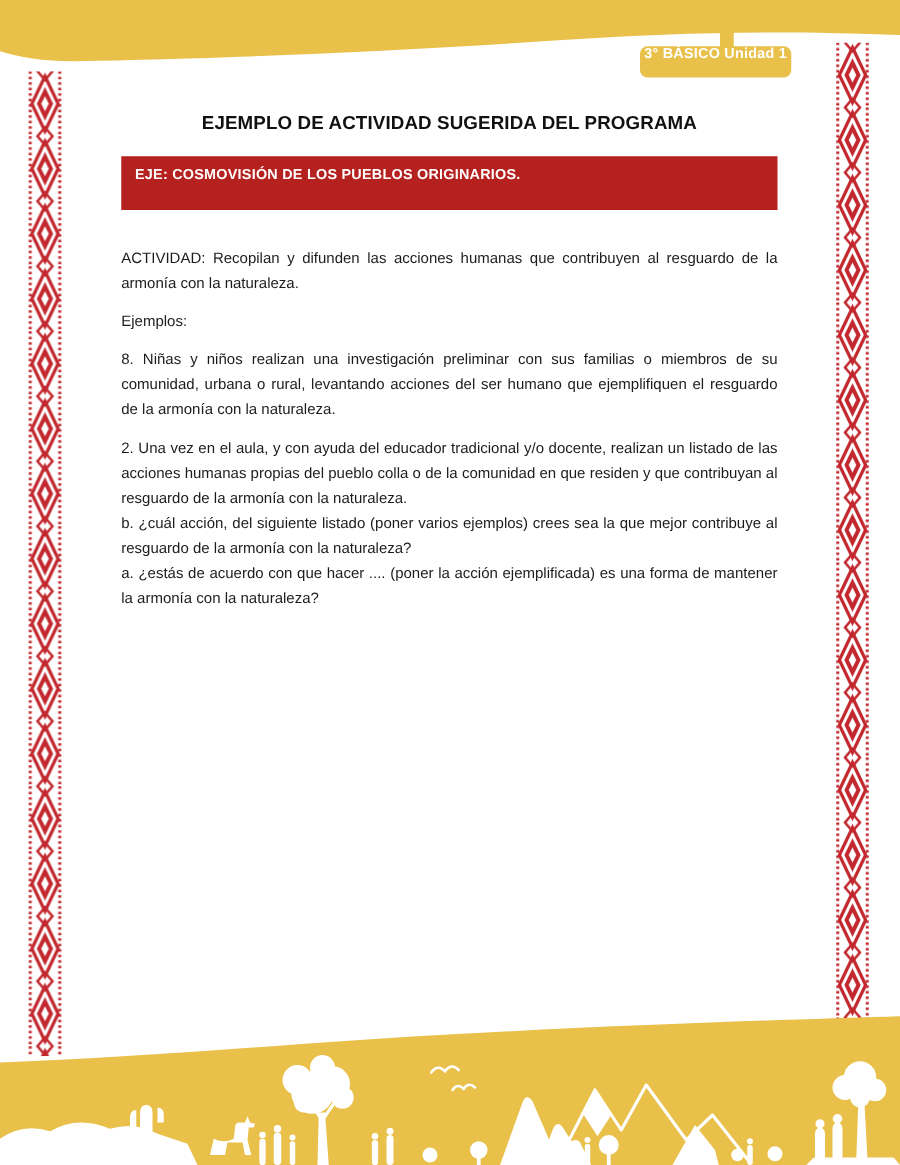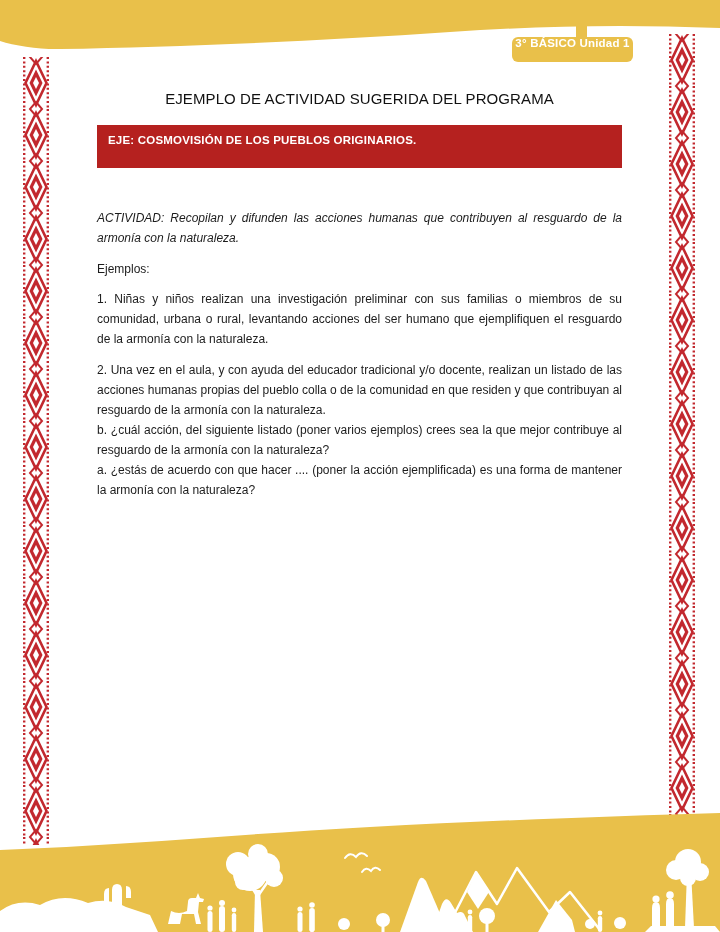--- a/index.html
+++ b/index.html
@@ -24,33 +24,33 @@
     font-size:11.5px;font-weight:700;letter-spacing:.2px;
     display:flex;align-items:flex-start;justify-content:center;
   }
   .strip{position:absolute;width:28px;}
   .strip.left{left:22px;top:57px;height:788px;}
   .strip.right{left:668px;top:34px;height:786px;}
   .strip svg{display:block;width:100%;height:100%;}
   .content{position:absolute;left:97px;top:0;width:525px;}
   .page-title{
     position:absolute;top:90px;left:0;width:100%;margin:0;text-align:center;
-    font-size:15px;font-weight:400;color:#111111;letter-spacing:.1px;
+    font-size:15px;font-weight:700;color:#111111;letter-spacing:.1px;
   }
   .eje-banner{
     position:absolute;top:125px;left:0;width:100%;height:43px;box-sizing:border-box;
     background:var(--banner_red);color:#ffffff;font-size:11.5px;font-weight:700;
     padding:9px 24px 0 11px;letter-spacing:.2px;
   }
   .activity-body{
     position:absolute;top:196px;left:0;width:100%;
     font-size:12px;line-height:20px;color:var(--text);text-align:justify;
   }
   .activity-body p.para{margin:10.5px 0 0 0;}
-  .activity-body p.para:first-child{margin-top:12px;font-style:italic;}
+  .activity-body p.para:first-child{margin-top:0;}
   .activity-body p.para.tight{margin-top:0;}
   .footer-art{position:absolute;left:0;bottom:0;width:720px;height:120px;}
 </style>
 </head>
 <body>
 
 <div class="page">
 
   <svg class="top-band" viewBox="0 0 720 70" preserveAspectRatio="none" aria-hidden="true">
     <path d="M0 0 H720 V28 C620 24 540 26 450 32 C320 41 180 47 60 49 C40 49.5 15 46 0 41 Z" style="fill:var(--gold)"></path>
@@ -85,21 +85,21 @@
   </div>
 
   <div class="content">
     <h1 class="page-title">EJEMPLO DE ACTIVIDAD SUGERIDA DEL PROGRAMA</h1>
     <div class="eje-banner">
       <span>EJE: COSMOVISIÓN DE LOS PUEBLOS ORIGINARIOS.</span>
     </div>
     <div class="activity-body">
         <p class="para">ACTIVIDAD: Recopilan y difunden las acciones humanas que contribuyen al resguardo de la armonía con la naturaleza.</p>
         <p class="para">Ejemplos:</p>
-        <p class="para">1. Niñas y niños realizan una investigación preliminar con sus familias o miembros de su comunidad, urbana o rural, levantando acciones del ser humano que ejemplifiquen el resguardo de la armonía con la naturaleza.</p>
+        <p class="para">8. Niñas y niños realizan una investigación preliminar con sus familias o miembros de su comunidad, urbana o rural, levantando acciones del ser humano que ejemplifiquen el resguardo de la armonía con la naturaleza.</p>
         <p class="para">2. Una vez en el aula, y con ayuda del educador tradicional y/o docente, realizan un listado de las acciones humanas propias del pueblo colla o de la comunidad en que residen y que contribuyan al resguardo de la armonía con la naturaleza.</p>
         <p class="para tight">b. ¿cuál acción, del siguiente listado (poner varios ejemplos) crees sea la que mejor contribuye al resguardo de la armonía con la naturaleza?</p>
         <p class="para tight">a. ¿estás de acuerdo con que hacer .... (poner la acción ejemplificada) es una forma de mantener la armonía con la naturaleza?</p>
       </div>
   </div>
 
   <svg class="footer-art" viewBox="0 0 720 120" preserveAspectRatio="none" aria-hidden="true">
     <path d="M0 38 C130 33 240 22 370 15 C500 8 620 4 720 1 L720 120 L0 120 Z" style="fill:var(--gold)"></path>
     <g fill="#ffffff">
 

